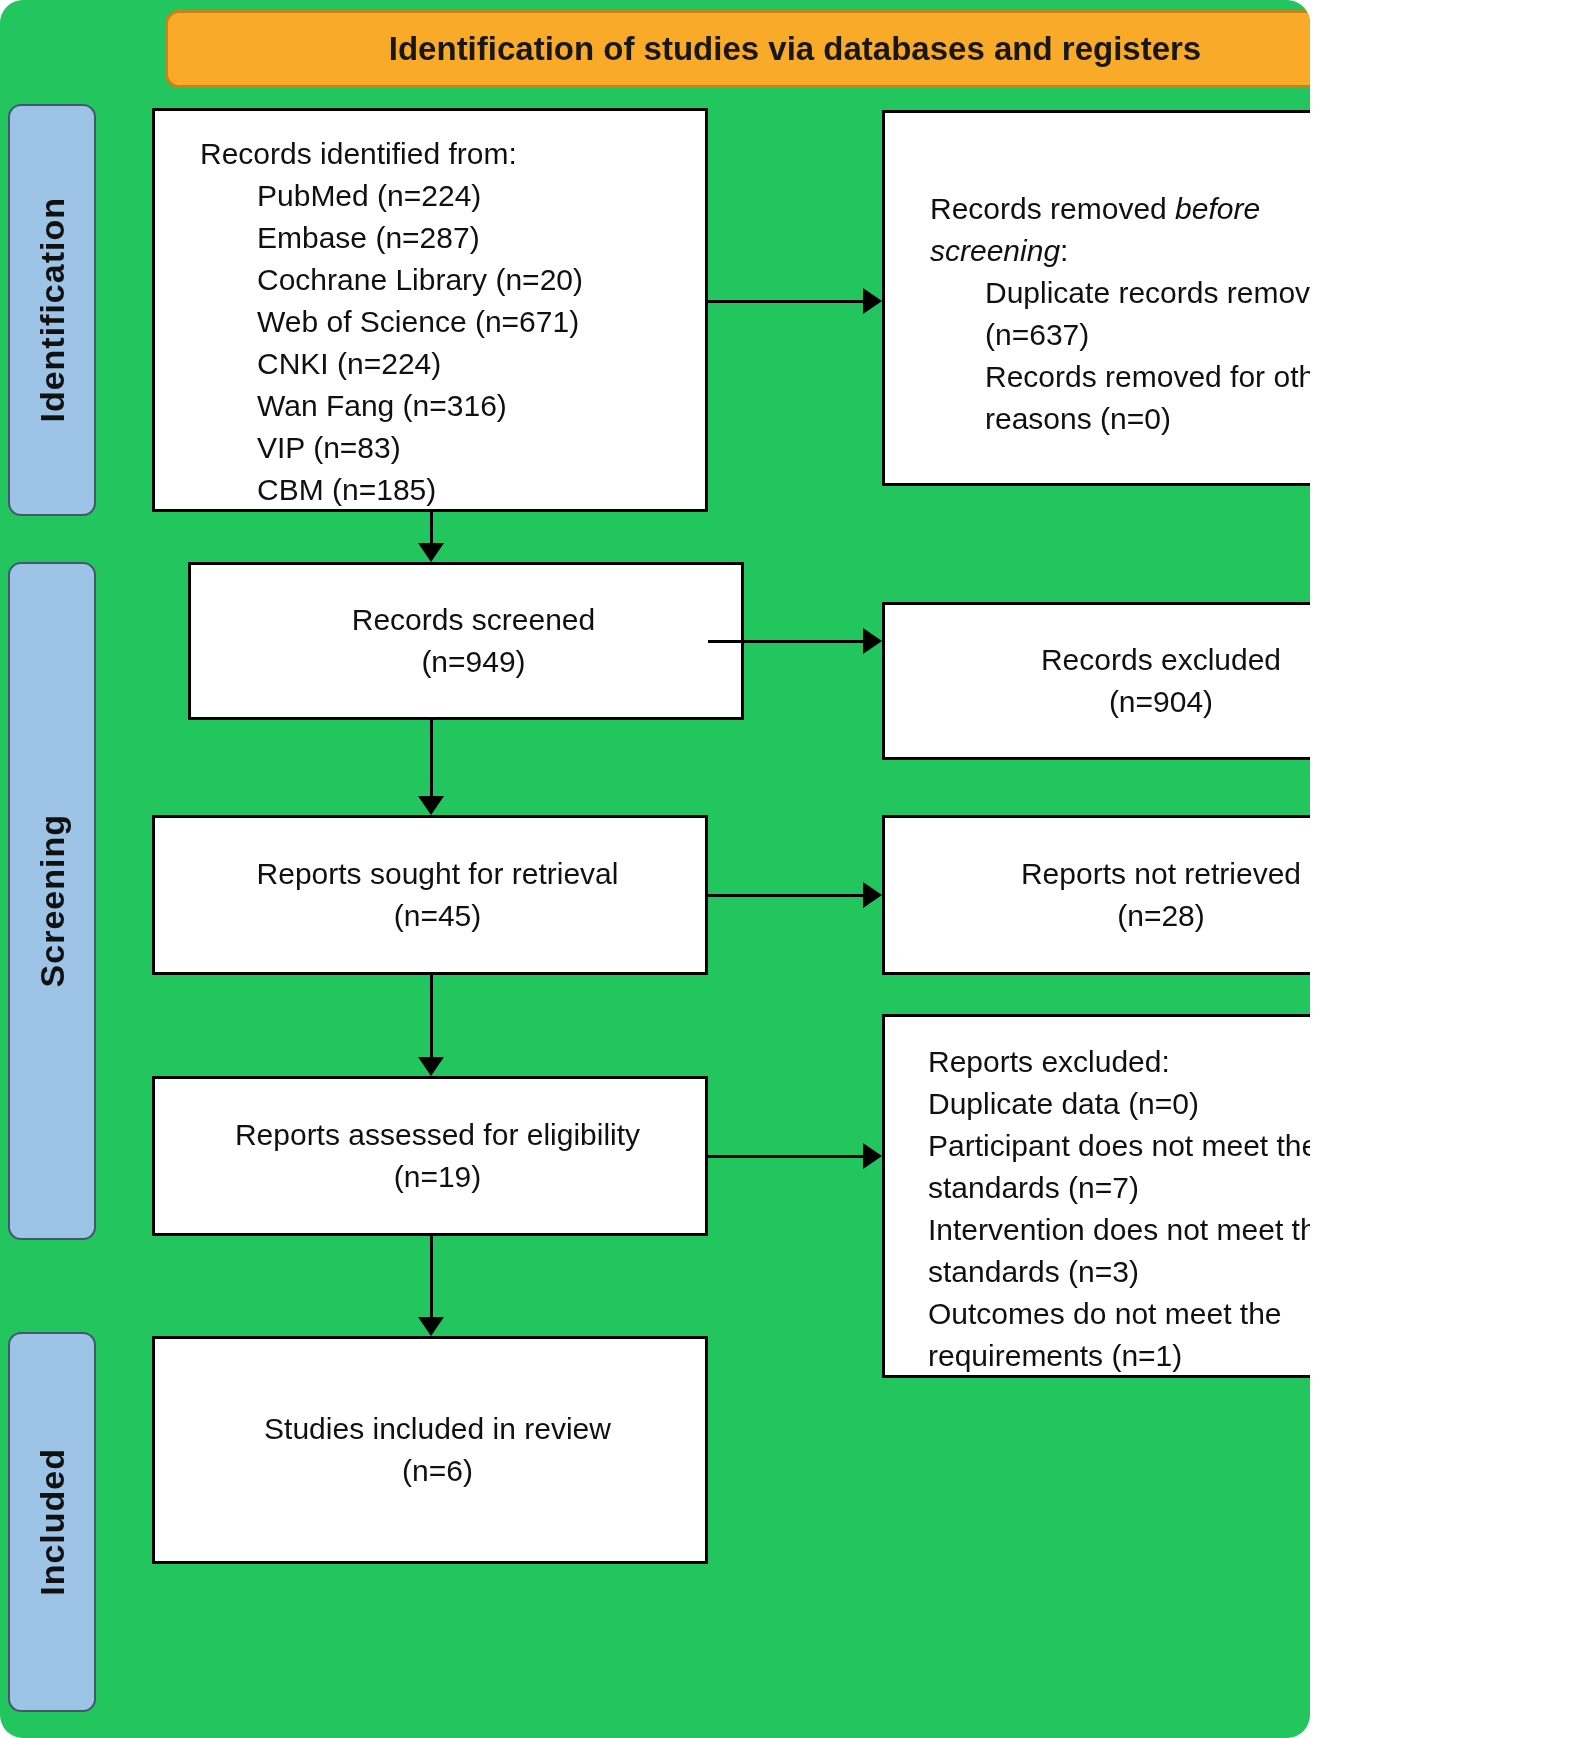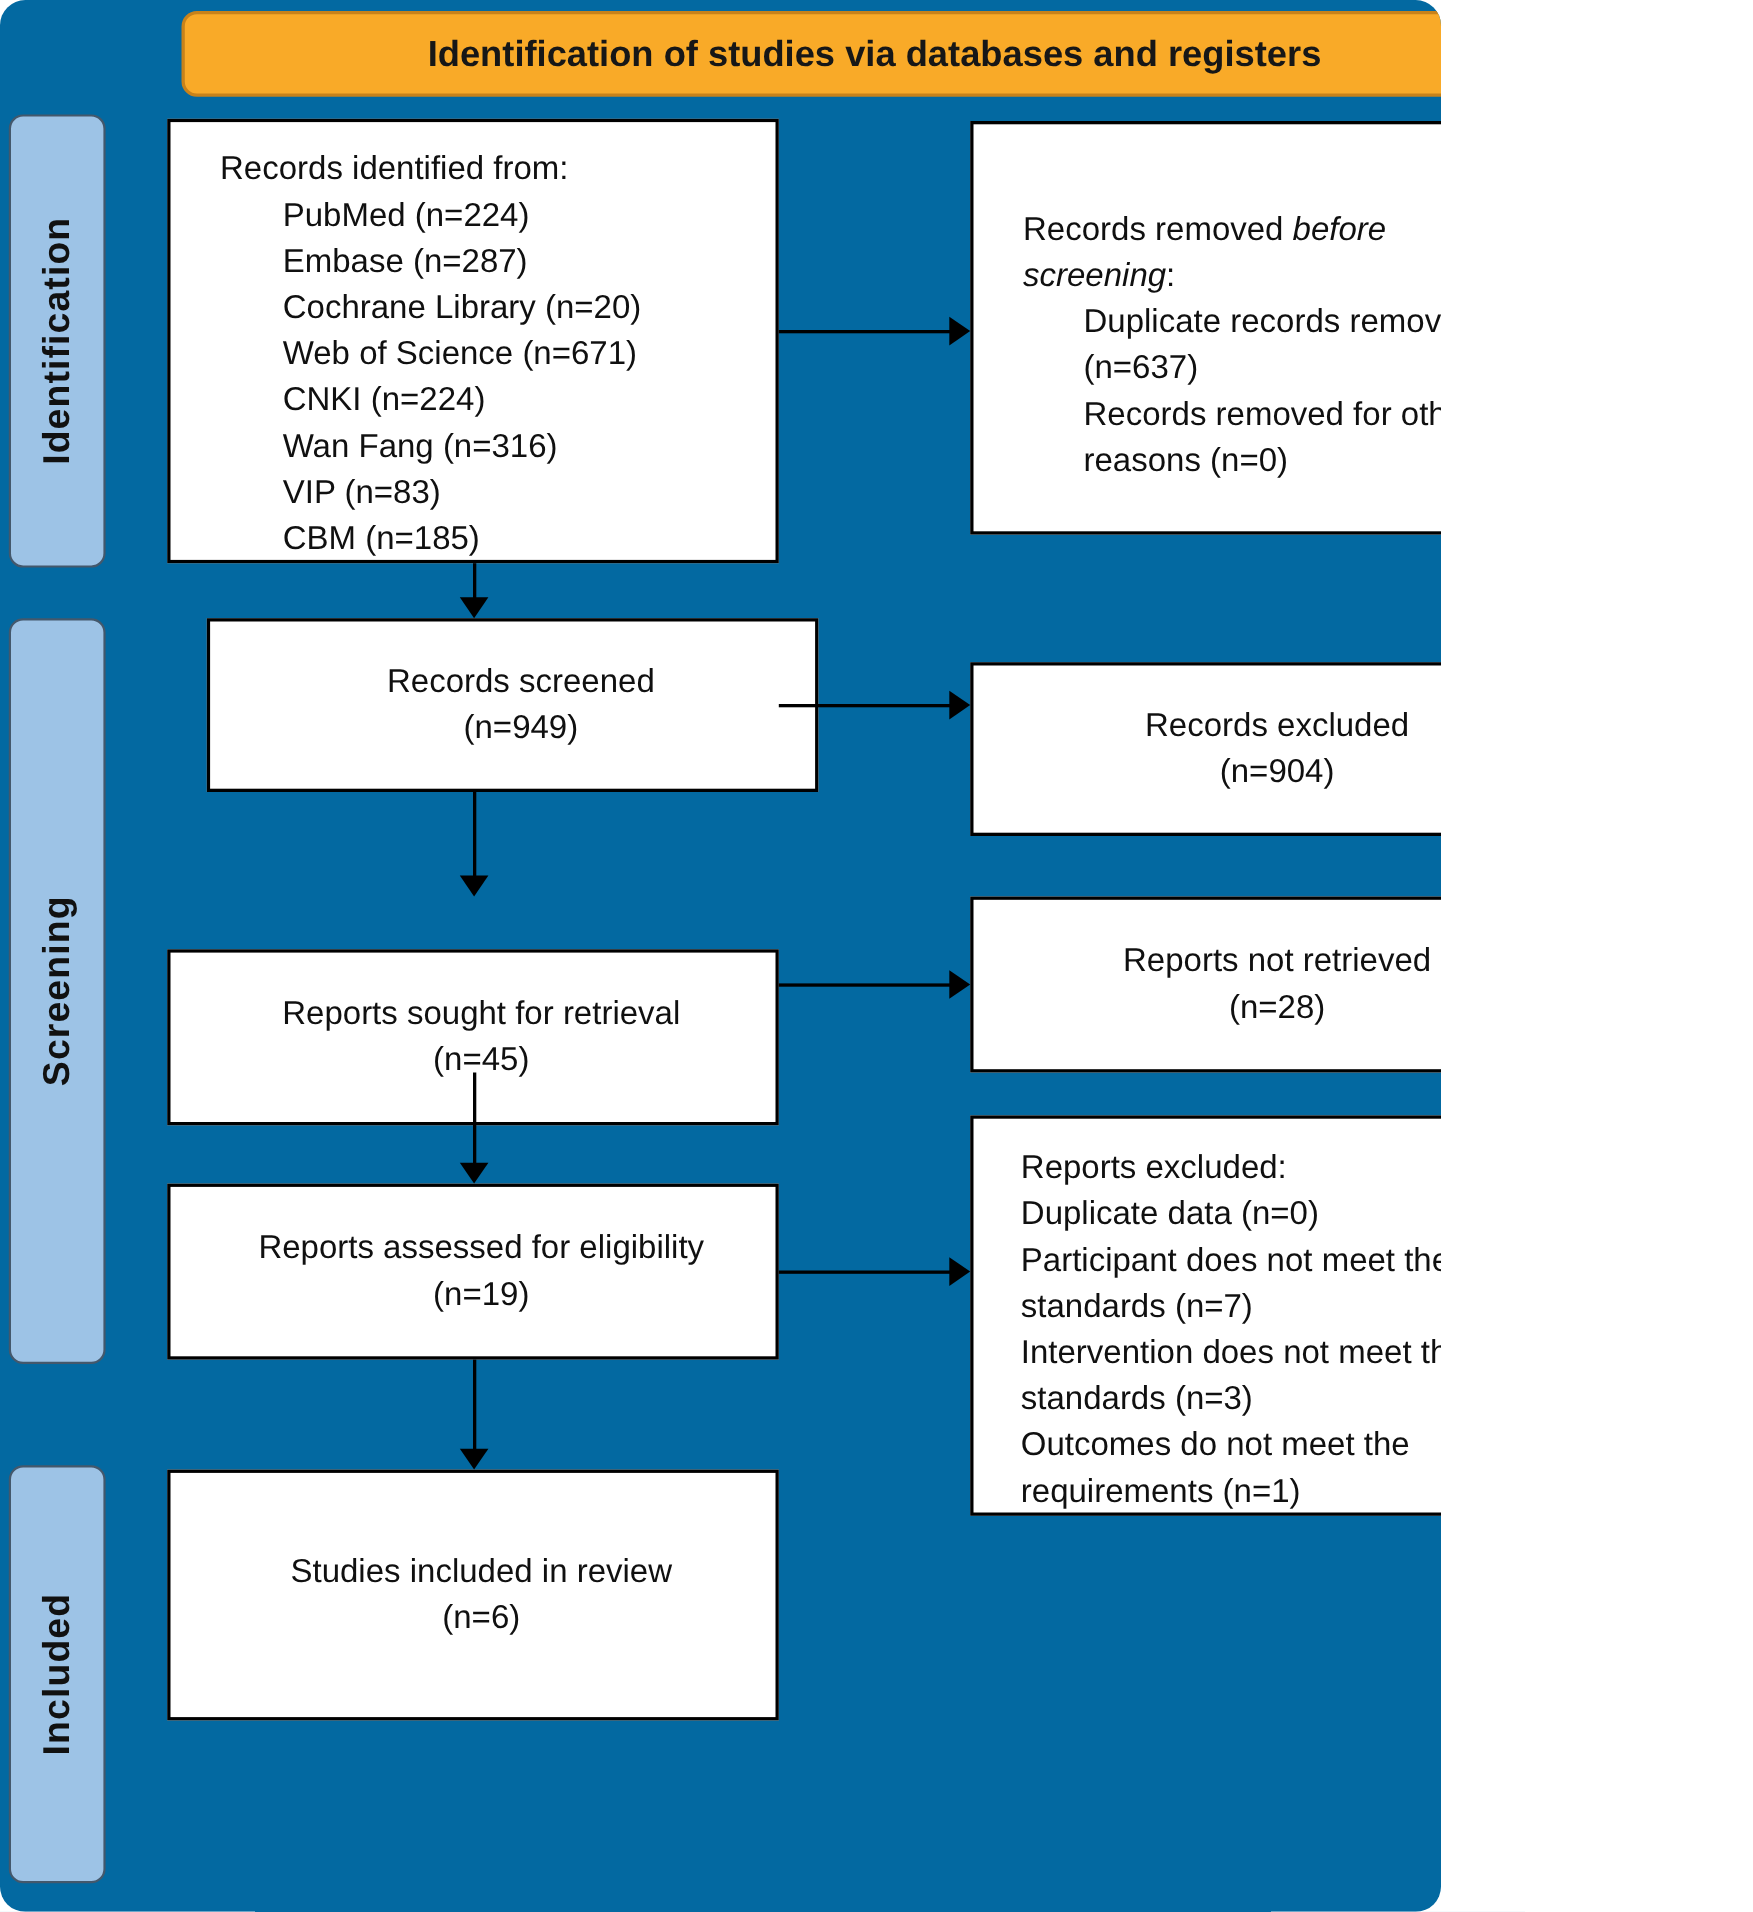--- a/index.html
+++ b/index.html
@@ -1,17 +1,17 @@
 <!DOCTYPE html>
 <html><head>
 <meta charset="utf-8">
 <style>
   html,body { margin:0; padding:0; background:#ffffff; }
   body { font-family:"Liberation Sans", sans-serif; color:#0d0d0d; }
-  .canvas { position:relative; width:1310px; height:1738px; background:#0369a1; overflow:hidden;border-radius:23px; }
+  .canvas { position:relative; width:1310px; height:1738px; background:#22c55e; overflow:hidden;border-radius:23px; }
 
   .header-banner {
     position:absolute; left:165px; top:10px; width:1260px; height:78px;
     background:#F9AA28; border:3px solid #C8821A; border-radius:14px;
     display:flex; align-items:center; justify-content:center;
     font-weight:bold; font-size:33px; color:#171717; box-sizing:border-box;
   }
 
   .stage {
     position:absolute; left:8px; width:88px;
@@ -89,21 +89,21 @@
       <div class="indent">VIP (n=83)</div>
       <div class="indent">CBM (n=185)</div>
     </div>
   </div>
 
   <div class="box center-box" style="left:152px; top:562px; width:556px; height:158px;margin-left:36px;">
     <div>Records screened</div>
     <div>(n=949)</div>
   </div>
 
-  <div class="box center-box" style="left:152px; top:815px; width:556px; height:160px;margin-top:48px;">
+  <div class="box center-box" style="left:152px; top:815px; width:556px; height:160px;">
     <div>Reports sought for retrieval</div>
     <div>(n=45)</div>
   </div>
 
   <div class="box center-box" style="left:152px; top:1076px; width:556px; height:160px;">
     <div>Reports assessed for eligibility</div>
     <div>(n=19)</div>
   </div>
 
   <div class="box center-box" style="left:152px; top:1336px; width:556px; height:228px;">

